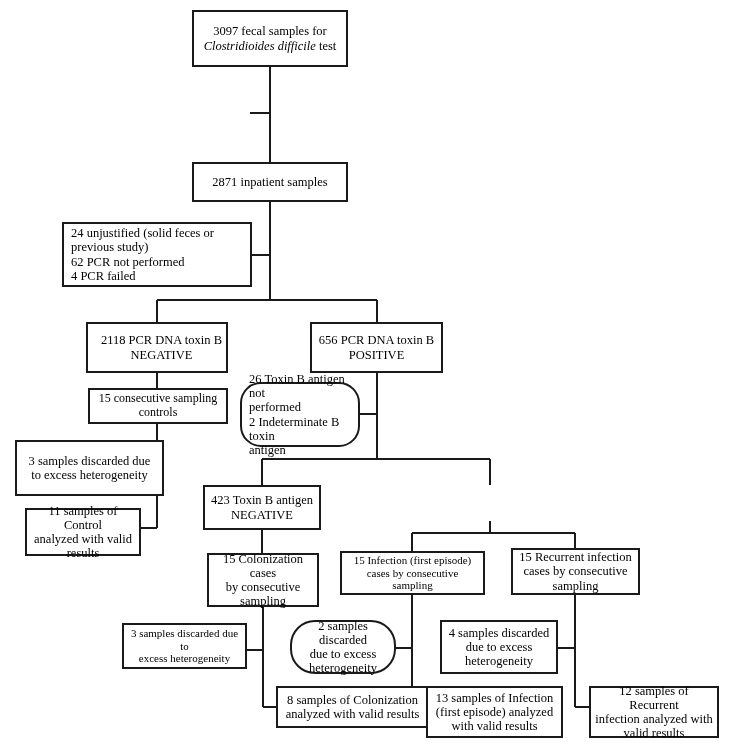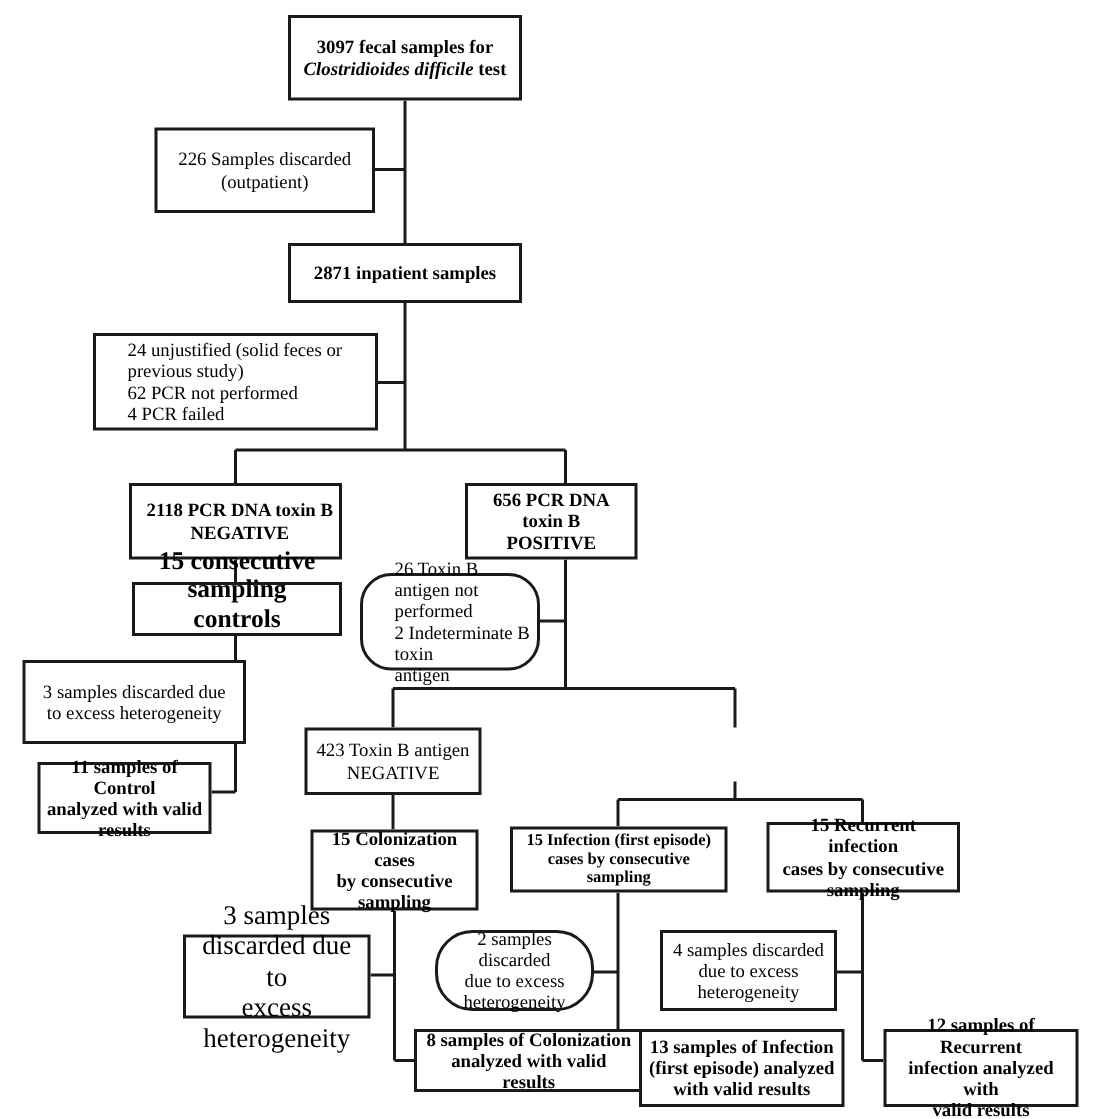--- a/index.html
+++ b/index.html
@@ -26,22 +26,22 @@
     text-align: center;
     line-height: 1.14;
     color: #000000;
     z-index: 2;
   }
   .node .txt {
     display: block;
     padding: 0 4px;
     white-space: pre-line;
   }
-  .node.bold { font-weight: bold; }
-  .node.center-left { justify-content: flex-start; text-align: left; padding-left: 14px; }
+  .node.bold { font-weight: normal; }
+  .node.center-left { justify-content: flex-start; text-align: left; }
   .node.center-left .txt { padding-left: 7px; }
   .it { font-style: italic; }
   svg.links {
     position: absolute;
     left: 0;
     top: 0;
     width: 732px;
     height: 746px;
     z-index: 1;
   }
@@ -100,47 +100,43 @@
 
     <line x1="575" y1="595" x2="575" y2="707"></line>
     <line x1="575" y1="648" x2="558" y2="648"></line>
     <line x1="575" y1="707" x2="589" y2="707"></line>
   </svg>
 
   <div class="node bold" style="left:192px; top:10px; width:156px; height:57px; font-size:12.5px;">
     <span class="txt"><span>3097 fecal samples for</span><br><span class="it">Clostridioides difficile</span><span> test</span></span>
   </div>
 
-  <div class="node" style="left:103px; top:85px; width:147px; height:57px; font-size:12.5px;">
-    <span class="txt">226 Samples discarded
-(outpatient)</span>
-  </div>
 
   <div class="node bold" style="left:192px; top:162px; width:156px; height:40px; font-size:12.5px;">
     <span class="txt">2871 inpatient samples</span>
   </div>
 
   <div class="node center-left" style="left:62px; top:222px; width:190px; height:65px; font-size:12.5px;">
     <span class="txt">24 unjustified (solid feces or
 previous study)
 62 PCR not performed
 4 PCR failed</span>
   </div>
 
   <div class="node bold" style="left:86px; top:322px; width:142px; height:51px; font-size:12.5px;justify-content:flex-end;">
     <span class="txt">2118 PCR DNA toxin B
 NEGATIVE</span>
   </div>
 
-  <div class="node bold" style="left:310px; top:322px; width:115px; height:51px; font-size:12.5px;">
+  <div class="node bold" style="left:310px; top:322px; width:133px; height:51px; font-size:12.5px;">
     <span class="txt">656 PCR DNA toxin B
 POSITIVE</span>
   </div>
 
-  <div class="node bold" style="left:88px; top:388px; width:140px; height:36px; font-size:17px;align-items:flex-end;">
+  <div class="node bold" style="left:88px; top:388px; width:140px; height:36px; font-size:12px;">
     <span class="txt">15 consecutive sampling
 controls</span>
   </div>
 
   <div class="node center-left" style="left:240px; top:382px; width:120px; height:65px; font-size:12.5px;border-radius:21px;">
     <span class="txt">26 Toxin B antigen not
 performed
 2 Indeterminate B toxin
 antigen</span>
   </div>
@@ -172,21 +168,21 @@
     <span class="txt">15 Infection (first episode)
 cases by consecutive sampling</span>
   </div>
 
   <div class="node bold" style="left:511px; top:548px; width:129px; height:47px; font-size:12.5px;">
     <span class="txt">15 Recurrent infection
 cases by consecutive
 sampling</span>
   </div>
 
-  <div class="node" style="left:122px; top:623px; width:125px; height:56px; font-size:18px;">
+  <div class="node" style="left:122px; top:623px; width:125px; height:46px; font-size:11px;">
     <span class="txt">3 samples discarded due to
 excess heterogeneity</span>
   </div>
 
   <div class="node" style="left:290px; top:620px; width:106px; height:54px; font-size:12.5px;border-radius:25px;">
     <span class="txt">2 samples discarded
 due to excess
 heterogeneity</span>
   </div>
 

